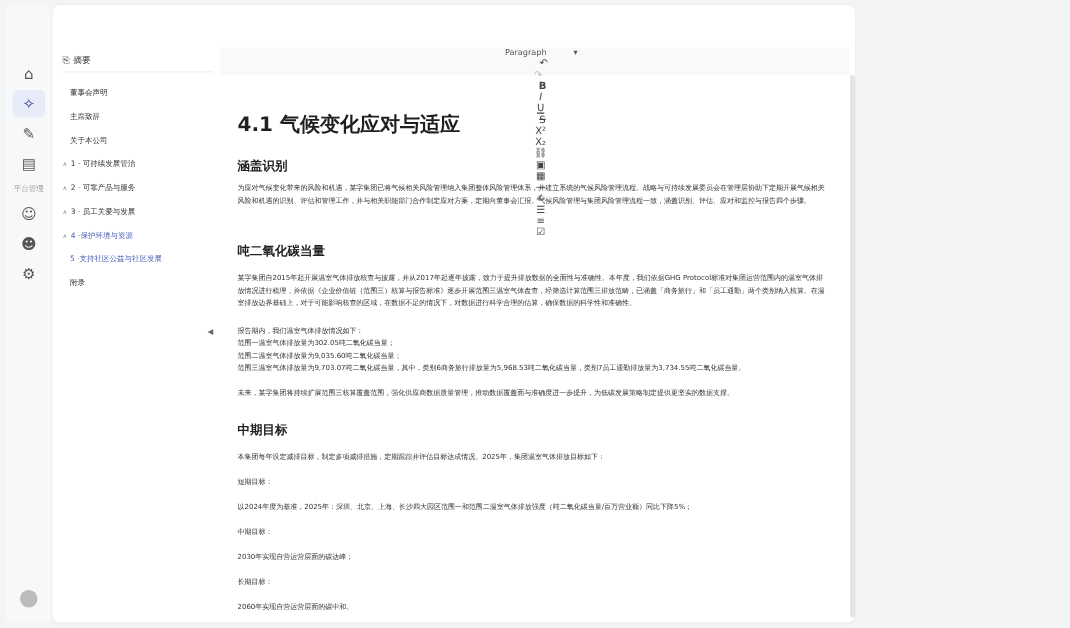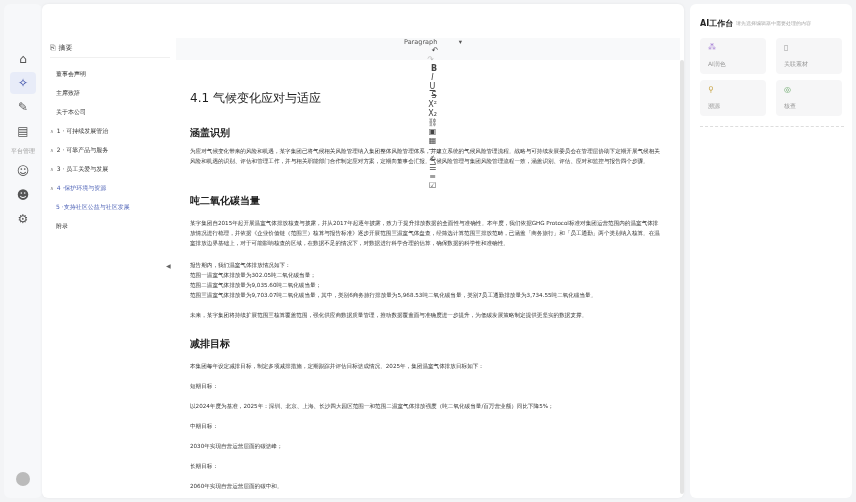--- a/index.html
+++ b/index.html
@@ -27,21 +27,21 @@
   .outline-item.active { color: #4a5fb5; }
   .outline-item .caret { color: #888; margin-right: 3px; font-size: 5px; }
   .collapse-arrow { position: absolute; left: 124px; top: 224px; font-size: 6px; color: #666; }
   
   .toolbar { position: absolute; left: 134px; top: 34px; width: 504px; height: 22px; background: #f8f9fa; display: flex; align-items: center; font-size: 8px; color: #444; flex-direction: column; }
   .tb-select { margin-left: 10px; width: 58px; font-size: 6.5px; color: #555; display: flex; justify-content: space-between; }
   .tb-btn { margin-left: 9px; font-size: 8px; color: #444; }
   .tb-btn.dim { color: #bbb; margin-left: 5px; }
   
   .editor { position: absolute; left: 134px; top: 56px; width: 500px; height: 438px; overflow: hidden; padding: 0 14px; }
-  .h1 { position: absolute; left: 14px; top: 30px; font-size: 12px; font-weight: normal; color: #1f1f1f; }
+  .h1 { position: absolute; left: 14px; top: 30px; font-size: 16px; font-weight: bold; color: #1f1f1f; }
   .h2 { position: absolute; left: 14px; font-size: 10px; font-weight: bold; color: #222; }
   .p { position: absolute; left: 14px; width: 470px; font-size: 5.6px; line-height: 10px; color: #333; }
   .scrollbar { position: absolute; left: 638px; top: 56px; width: 4px; height: 434px; background: #e4e4e4; border-radius: 2px; }
   
   .ai { position: absolute; left: 690px; top: 4px; width: 162px; height: 494px; background: #fff; border-radius: 6px; }
   .ai-title { position: absolute; left: 10px; top: 14px; font-size: 8px; font-weight: bold; color: #222; }
   .ai-sub { position: absolute; left: 46px; top: 16px; font-size: 5px; color: #aaa; }
   .ai-card { position: absolute; width: 66px; height: 36px; background: #f6f6f7; border-radius: 4px; }
   .ai-card .ic { position: absolute; left: 8px; top: 5px; font-size: 8px; }
   .ai-card .lb { position: absolute; left: 8px; top: 22px; font-size: 6px; color: #999; }
@@ -113,47 +113,25 @@
       <div class="p" style="top:86px">为应对气候变化带来的风险和机遇，某字集团已将气候相关风险管理纳入集团整体风险管理体系，并建立系统的气候风险管理流程。战略与可持续发展委员会在管理层协助下定期开展气候相关风险和机遇的识别、评估和管理工作，并与相关职能部门合作制定应对方案，定期向董事会汇报。气候风险管理与集团风险管理流程一致，涵盖识别、评估、应对和监控与报告四个步骤。</div>
 
       <div class="h2" style="top:134px">吨二氧化碳当量</div>
       <div class="p" style="top:158px">某字集团自2015年起开展温室气体排放核查与披露，并从2017年起逐年披露，致力于提升排放数据的全面性与准确性。本年度，我们依据GHG Protocol标准对集团运营范围内的温室气体排放情况进行梳理，并依据《企业价值链（范围三）核算与报告标准》逐步开展范围三温室气体盘查，经筛选计算范围三排放范畴，已涵盖「商务旅行」和「员工通勤」两个类别纳入核算。在温室排放边界基础上，对于可能影响核查的区域，在数据不足的情况下，对数据进行科学合理的估算，确保数据的科学性和准确性。</div>
       <div class="p" style="top:200px">报告期内，我们温室气体排放情况如下：</div>
       <div class="p" style="top:210px">范围一温室气体排放量为302.05吨二氧化碳当量；</div>
       <div class="p" style="top:220px">范围二温室气体排放量为9,035.60吨二氧化碳当量；</div>
       <div class="p" style="top:230px">范围三温室气体排放量为9,703.07吨二氧化碳当量，其中，类别6商务旅行排放量为5,968.53吨二氧化碳当量，类别7员工通勤排放量为3,734.55吨二氧化碳当量。</div>
       <div class="p" style="top:250px">未来，某字集团将持续扩展范围三核算覆盖范围，强化供应商数据质量管理，推动数据覆盖面与准确度进一步提升，为低碳发展策略制定提供更坚实的数据支撑。</div>
 
-      <div class="h2" style="top:277px">减排目标</div>
+      <div class="h2" style="top:277px">中期目标</div>
       <div class="p" style="top:301px">本集团每年设定减排目标，制定多项减排措施，定期跟踪并评估目标达成情况。2025年，集团温室气体排放目标如下：</div>
       <div class="p" style="top:321px">短期目标：</div>
       <div class="p" style="top:341px">以2024年度为基准，2025年：深圳、北京、上海、长沙四大园区范围一和范围二温室气体排放强度（吨二氧化碳当量/百万营业额）同比下降5%；</div>
       <div class="p" style="top:361px">中期目标：</div>
       <div class="p" style="top:381px">2030年实现自营运营层面的碳达峰；</div>
       <div class="p" style="top:401px">长期目标：</div>
       <div class="p" style="top:421px">2060年实现自营运营层面的碳中和。</div>
     </div>
     <div class="scrollbar"></div>
   </div>
 
-  <div class="ai">
-    <div class="ai-title">AI工作台</div>
-    <div class="ai-sub">请先选择编辑器中需要处理的内容</div>
-
-    <div class="ai-card" style="left:10px;top:34px">
-      <span class="ic" style="color:#9b6fd1">⁂</span>
-      <span class="lb">AI润色</span>
-    </div>
-    <div class="ai-card" style="left:86px;top:34px">
-      <span class="ic" style="color:#999">▯</span>
-      <span class="lb">关联素材</span>
-    </div>
-    <div class="ai-card" style="left:10px;top:76px">
-      <span class="ic" style="color:#c9a64a">⚲</span>
-      <span class="lb">溯源</span>
-    </div>
-    <div class="ai-card" style="left:86px;top:76px">
-      <span class="ic" style="color:#6aa86a">◎</span>
-      <span class="lb">核查</span>
-    </div>
-    <div class="ai-divider"></div>
-  </div>
 </div>
 
 </body></html>

